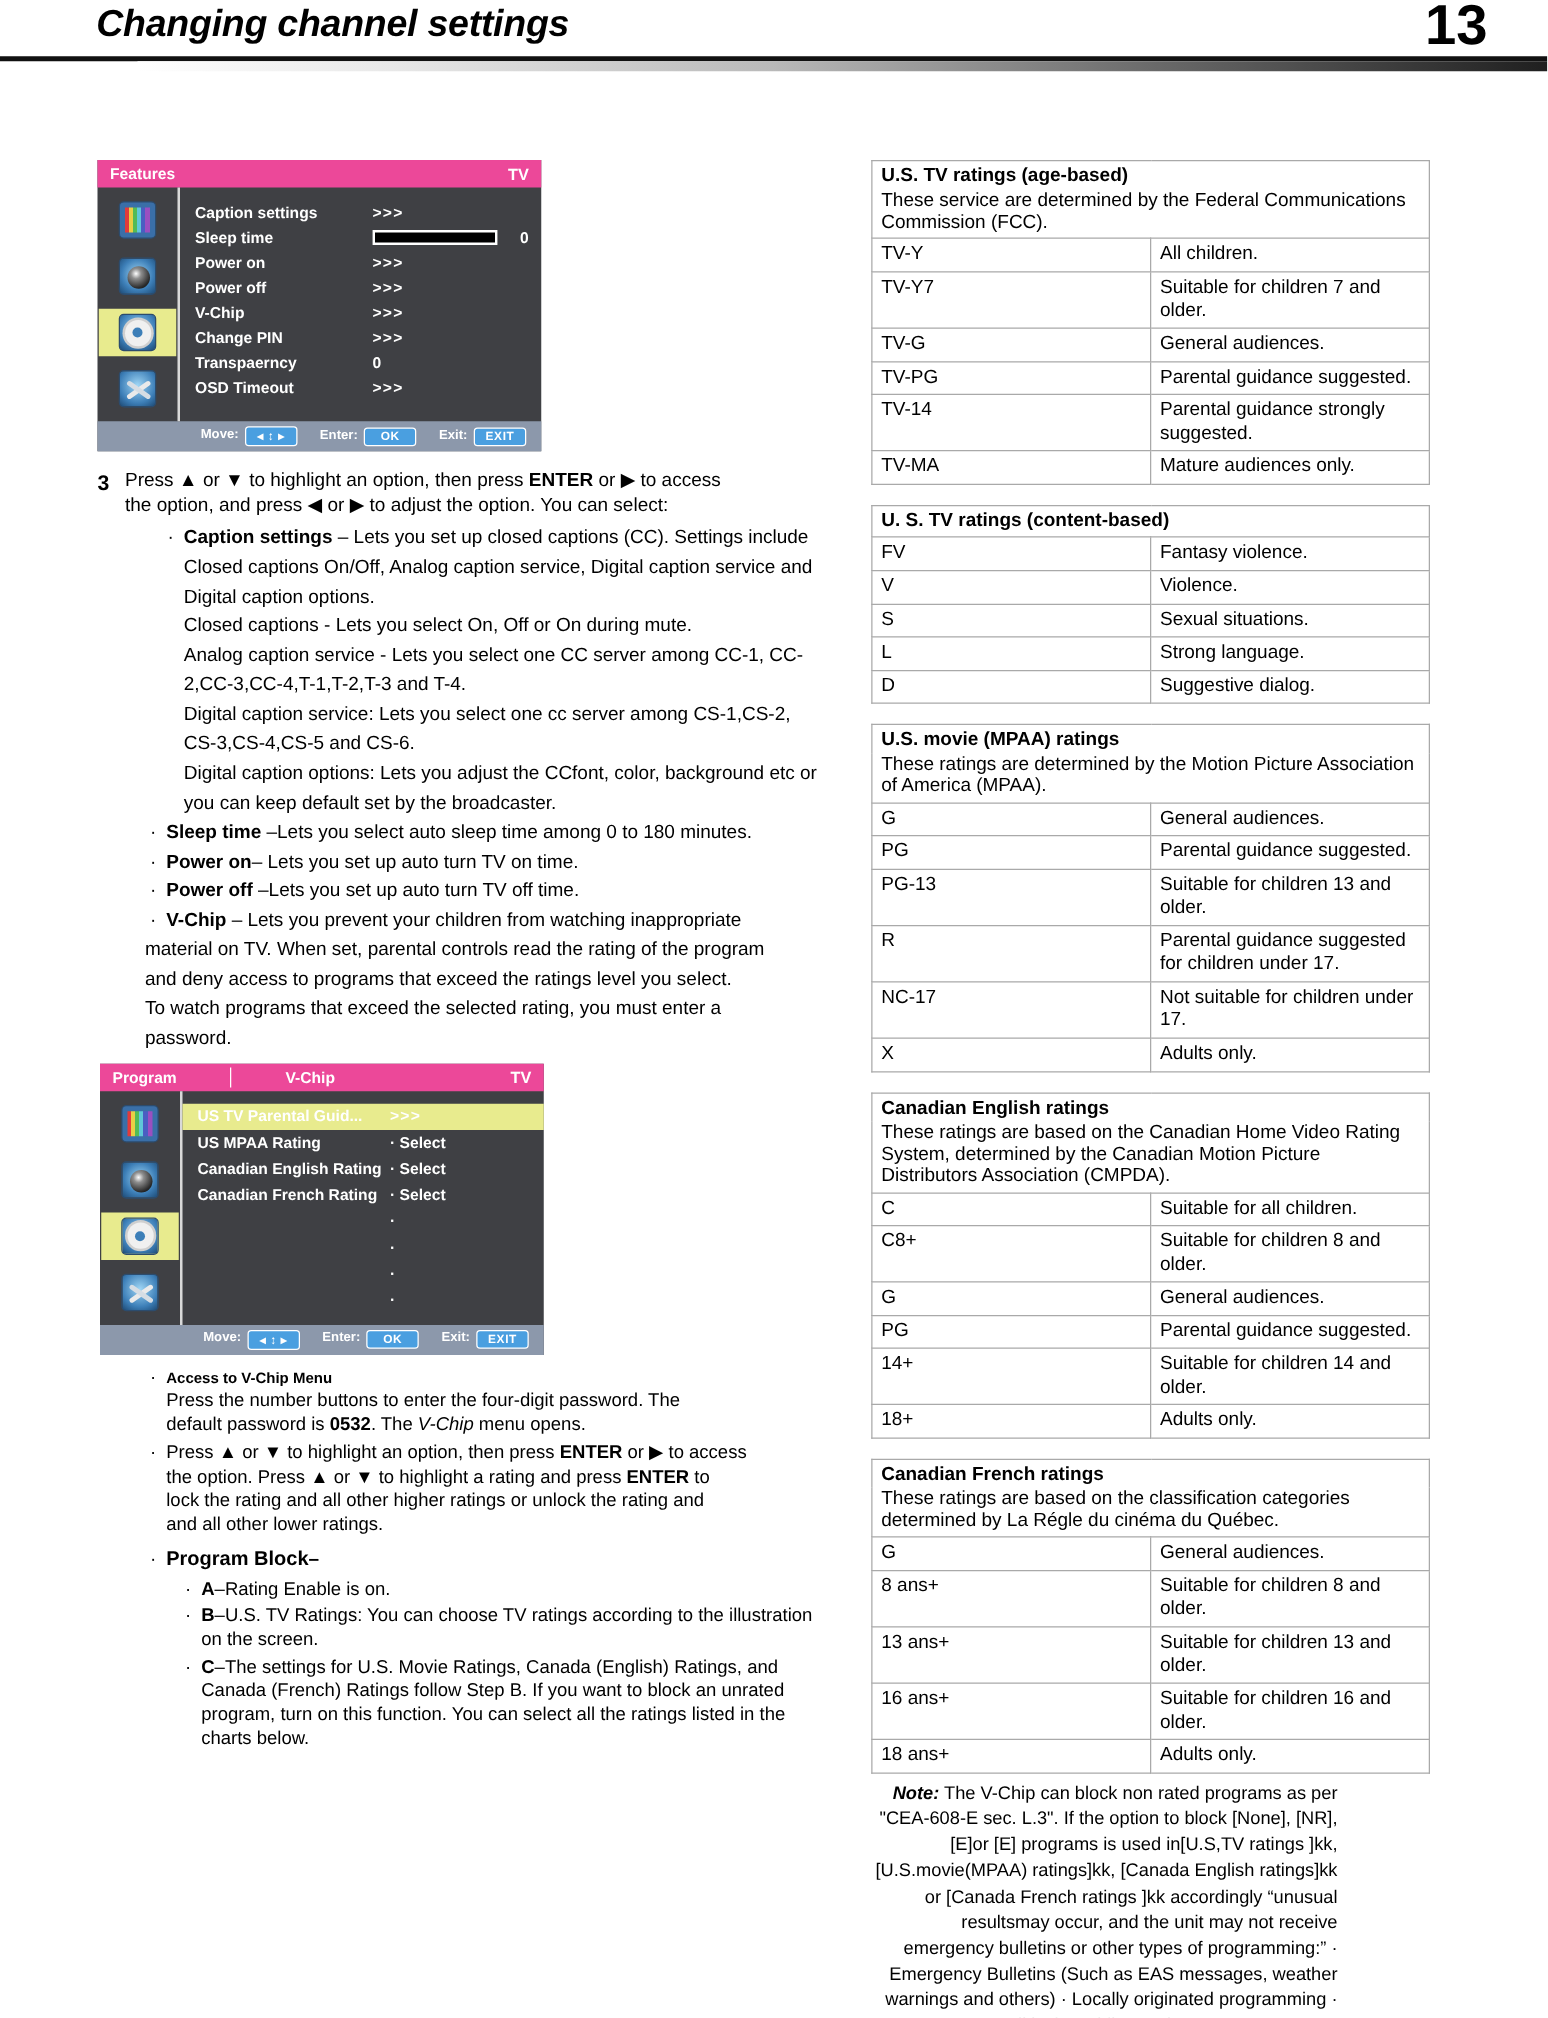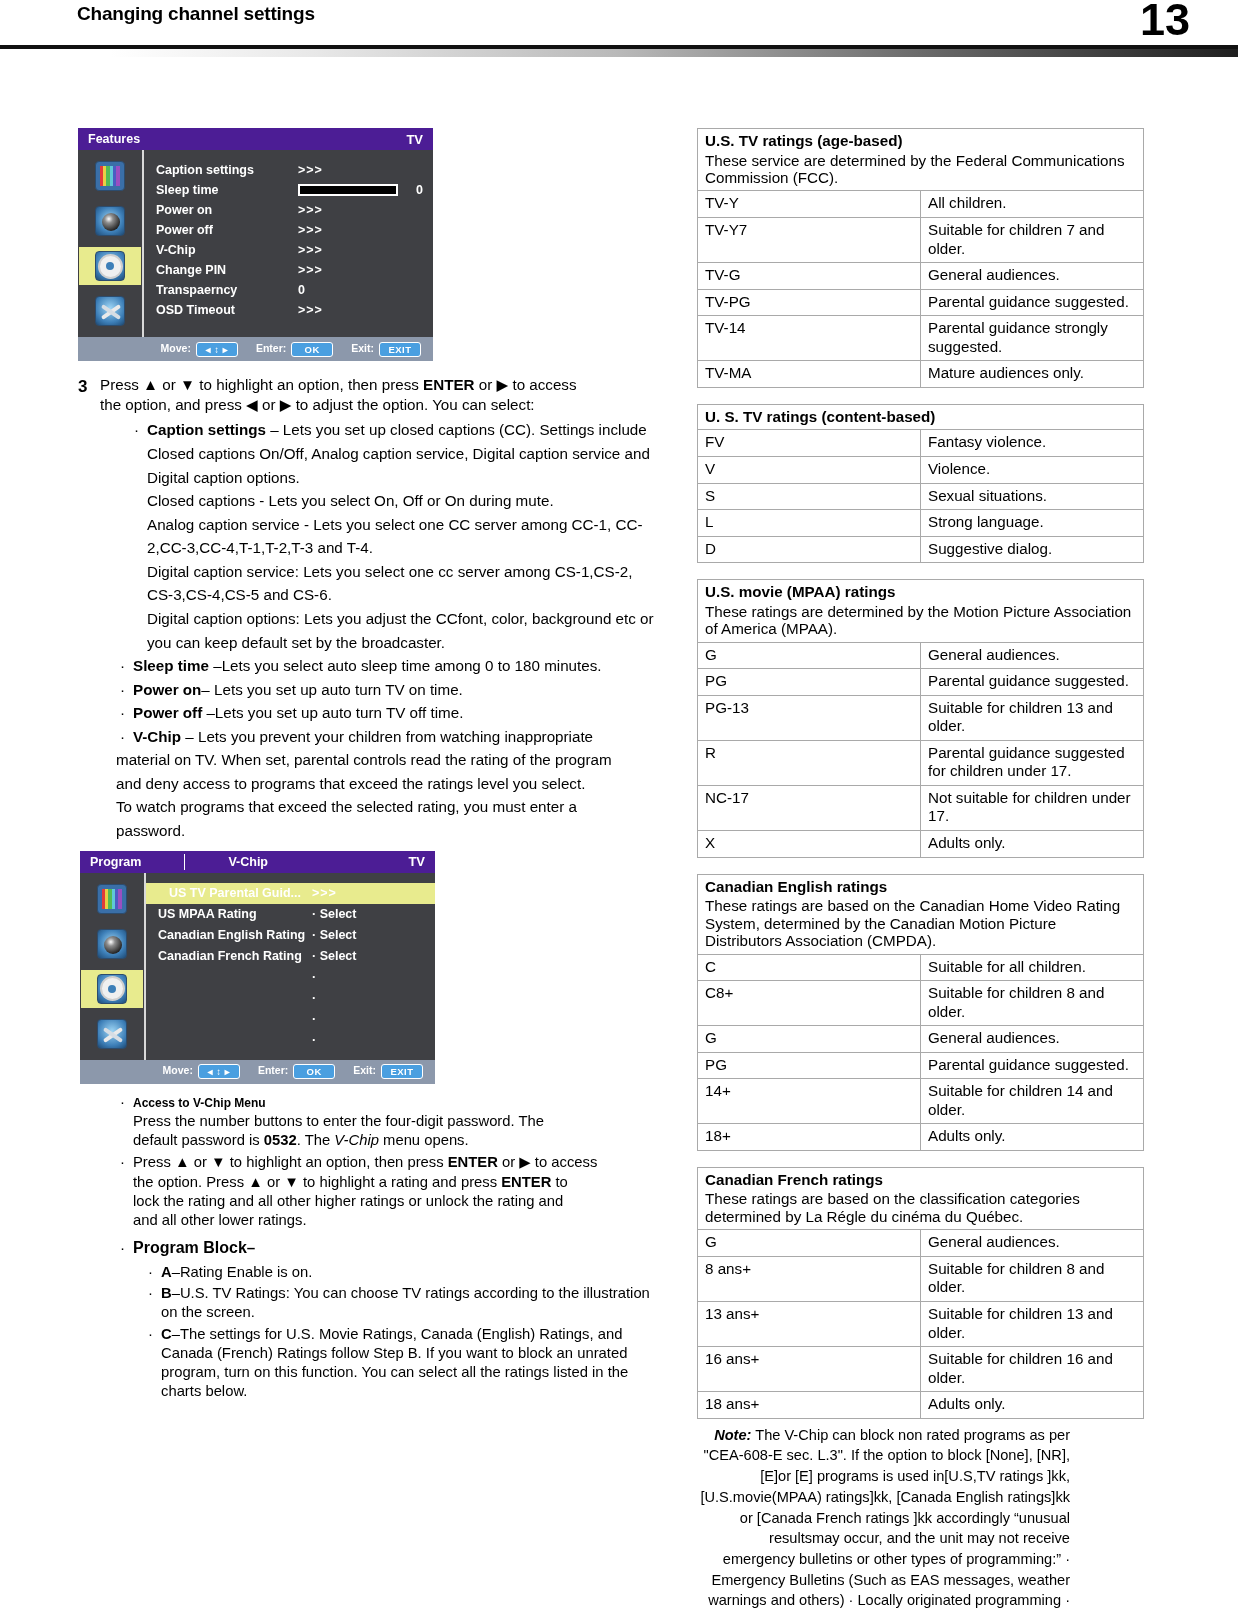--- a/index.html
+++ b/index.html
@@ -17,21 +17,22 @@
   }
 
   
   .hdr {
     position: absolute;
     left: 0; top: 0; width: 1238px; height: 52px;
   }
   .hdr-title {
     position: absolute;
     left: 77px; top: 3px;
-    font-size: 19px;
+    font-size: 30px;
+    font-style: italic;
     font-weight: 600;
     color: #000;
     letter-spacing: -0.2px;
   }
   .hdr-pageno {
     position: absolute;
     right: 48px; top: -6px;
     font-size: 45px;
     font-weight: bold;
     color: #000;
@@ -63,21 +64,21 @@
 
   
   .osd {
     width: 355px;
     background: #3f4044;
     font-family: "Liberation Sans", sans-serif;
     margin-bottom: 4px;
   }
   .osd-title {
     height: 22px;
-    background: #4c1d95;
+    background: #ec4899;
     display: flex;
     align-items: center;
     padding: 0 10px;
     color: #ffffff;
     font-size: 12.5px;
     font-weight: bold;
     gap: 36px;
   }
   .osd-title .tsep {
     width: 1px; height: 16px; background: #ffffff;
@@ -162,21 +163,20 @@
     font-size: 12.5px;
     font-weight: bold;
     color: #ffffff;
   }
   .osd-row .lbl { width: 142px; }
   .osd-row .val { font-weight: bold; letter-spacing: 1px; }
   .osd-row.hl {
     background: #e8eb8e;
     margin-left: -12px;
     padding-left: 12px;
-    text-align: center;
   }
   .osd-row.hl .lbl { color: #ffffff; width: 154px; }
   .osd-row.hl .val { color: #ffffff; }
   .slider {
     width: 100px; height: 12px;
     border: 2px solid #ffffff;
     background: #000;
     display: inline-block;
     vertical-align: middle;
   }

